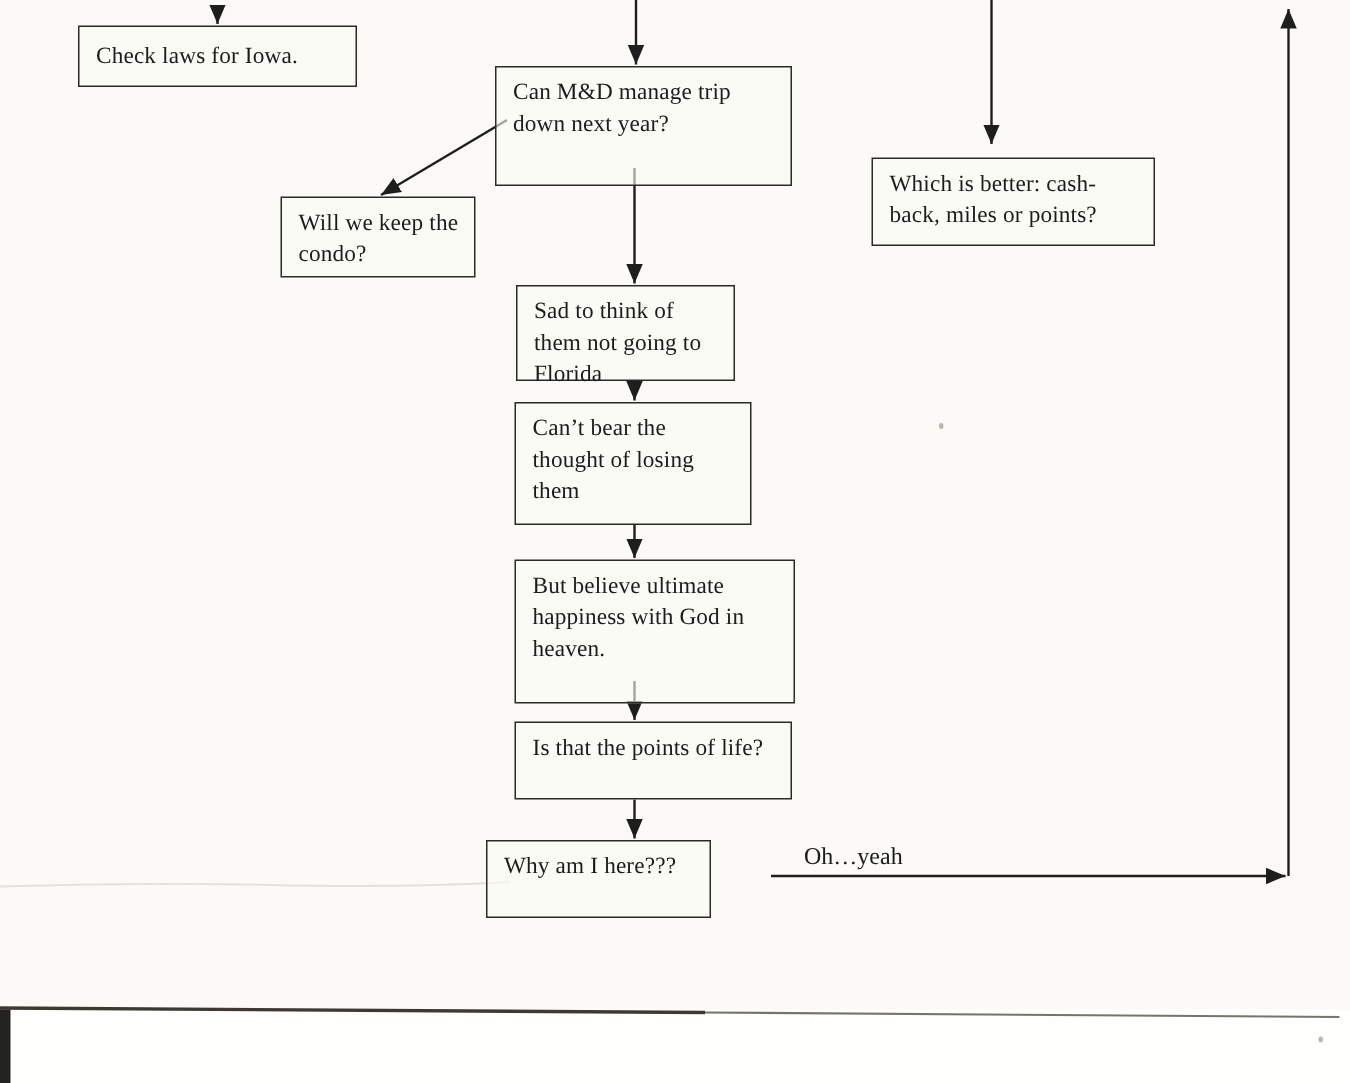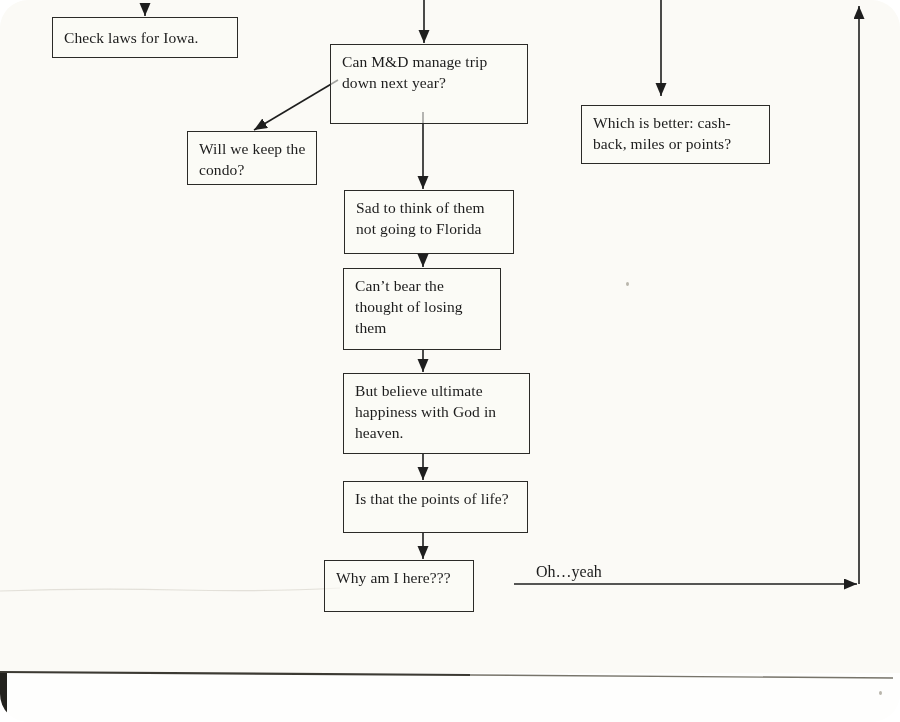--- a/index.html
+++ b/index.html
@@ -4,21 +4,20 @@
 <style>
   html, body { margin: 0; padding: 0; background: #ffffff; }
   .page {
     position: relative;
     width: 900px;
     height: 722px;
     background: #ffffff;
     overflow: hidden;
     font-family: "Liberation Serif", serif;
     color: #1c1c1c;
-    border-radius: 28px;
   }
   .paper {
     position: absolute;
     left: 0; top: 0;
     width: 900px; height: 673px;
     background: #fbfaf6;
   }
   .bottom-strip {
     position: absolute;
     left: 0; top: 673px;
@@ -114,29 +113,29 @@
   </div>
 
   <div class="node" style="left:330px; top:44px; width:198px; height:80px;">
     <span>Can M&amp;D manage trip down next year?</span>
   </div>
 
   <div class="node" style="left:187px; top:131px; width:130px; height:54px;">
     <span>Will we keep the condo?</span>
   </div>
 
-  <div class="node" style="left:344px; top:190px; width:170px; height:64px;">
+  <div class="node" style="left:344px; top:190px; width:146px; height:64px;">
     <span>Sad to think of them not going to Florida</span>
   </div>
 
   <div class="node" style="left:343px; top:268px; width:158px; height:82px;">
     <span>Can’t bear the thought of losing them</span>
   </div>
 
-  <div class="node" style="left:343px; top:373px; width:187px; height:81px;">
+  <div class="node" style="left:343px; top:373px; width:187px; height:96px;">
     <span>But believe ultimate happiness with God in heaven.</span>
   </div>
 
   <div class="node" style="left:343px; top:481px; width:185px; height:52px;">
     <span>Is that the points of life?</span>
   </div>
 
   <div class="node" style="left:324px; top:560px; width:150px; height:52px;">
     <span>Why am I here???</span>
   </div>

